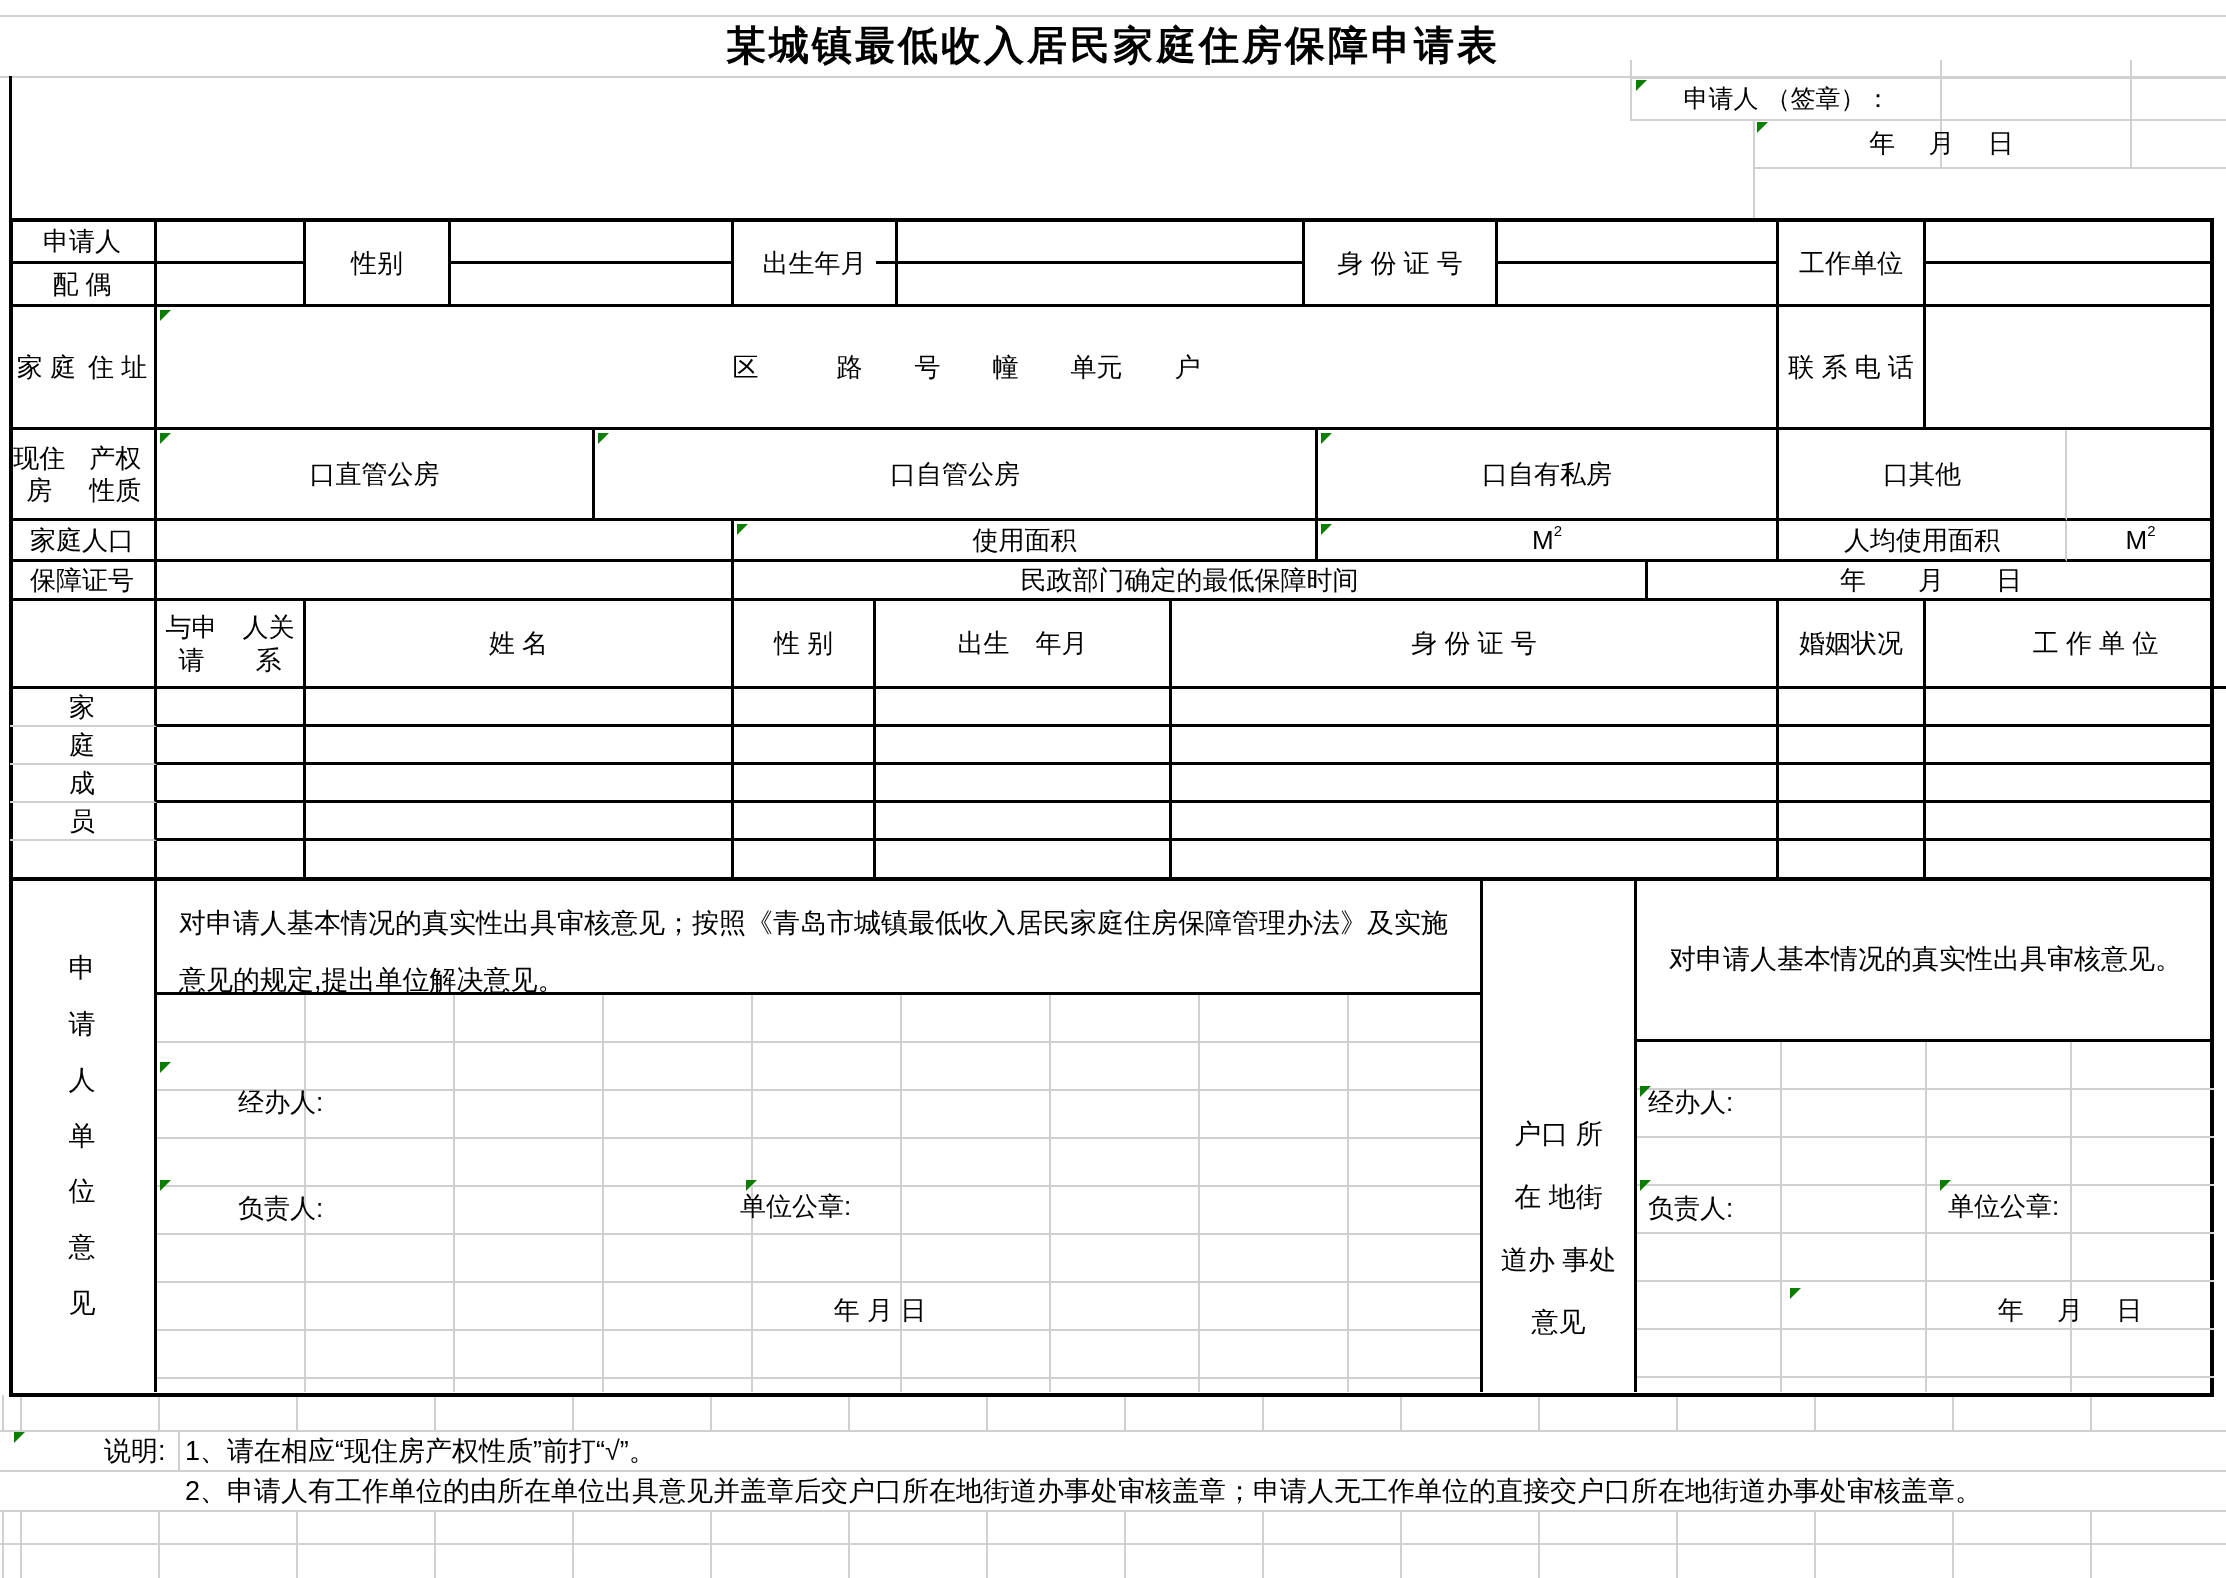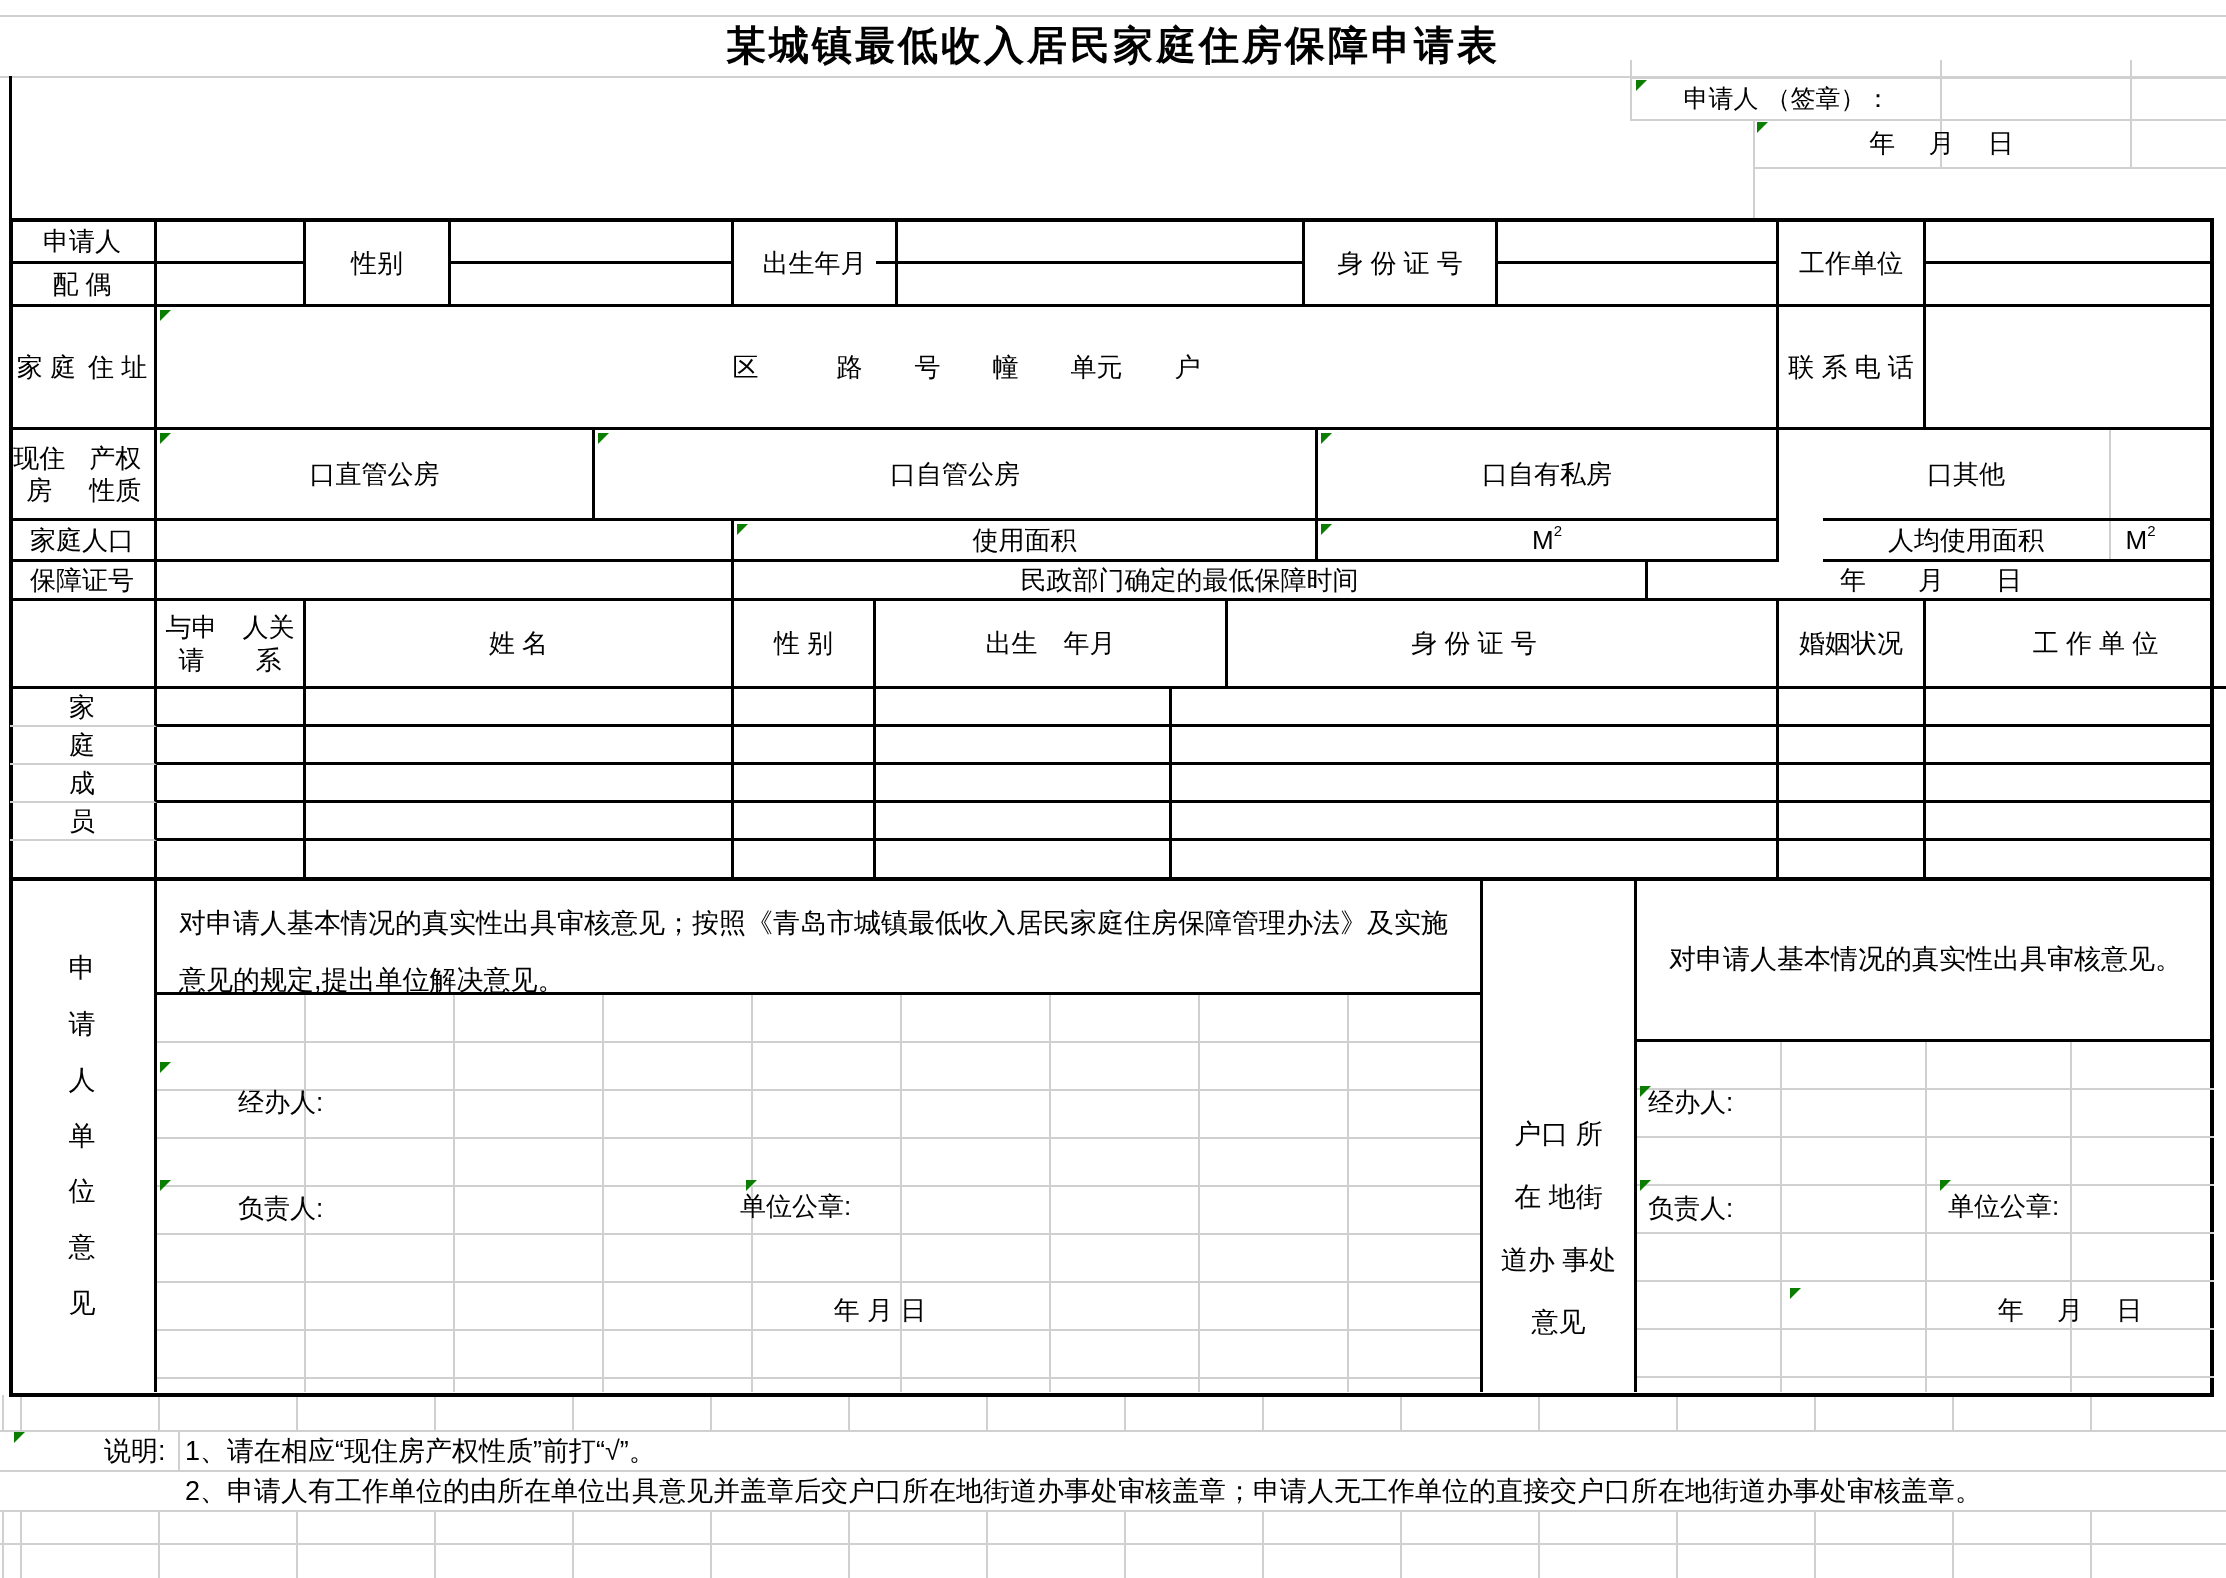--- a/index.html
+++ b/index.html
@@ -3,21 +3,21 @@
 <meta charset="utf-8">
 <style>
   html,body{margin:0;padding:0;background:#ffffff;}
   .page{position:relative;width:2226px;height:1578px;background:#fff;
         font-family:"Liberation Sans","DejaVu Sans",sans-serif;color:#000;overflow:hidden;}
   
   .c{position:absolute;box-sizing:border-box;display:flex;align-items:center;justify-content:center;
      text-align:center;border-right:3px solid #000;border-bottom:3px solid #000;font-size:26px;line-height:1.25;}
   .nr{border-right:none;}
   .nb{border-bottom:none;}
-  .gr{border-right:2px solid #d0d0d0;margin-left:44px;}
+  .gr{border-right:2px solid #d0d0d0;}
   .gb{border-bottom:2px solid #d0d0d0;}
   .cmt{justify-content:flex-start;align-items:flex-start;text-align:left;padding:14px 22px 0 22px;line-height:57px;font-size:27px;}
   .two{flex-direction:row;gap:12px;}
   .vlab{flex-direction:column;gap:22px;font-size:27px;}
   
   .gl{position:absolute;background:#d0d0d0;}
   
   .blk{position:absolute;background:#000;}
   
   .tri{position:absolute;width:0;height:0;border-top:11px solid #0b7d00;border-right:11px solid transparent;}
@@ -124,21 +124,21 @@
   <div class="c" style="left:734px;top:562px;width:914px;height:39px">民政部门确定的最低保障时间</div>
   <div class="c nr" style="left:1648px;top:562px;width:566px;height:39px">年　　月　　日</div>
 
   <div class="c" style="left:10px;top:601px;width:147px;height:88px"></div>
   <div class="c two" style="left:157px;top:601px;width:149px;height:88px;gap:8px">
     <div>与申请</div>
     <div>人关系</div>
   </div>
   <div class="c" style="left:306px;top:601px;width:428px;height:88px">姓  名</div>
   <div class="c" style="left:734px;top:601px;width:142px;height:88px">性 别</div>
-  <div class="c" style="left:876px;top:601px;width:352px;height:88px">出生　年月</div>
+  <div class="c" style="left:876px;top:601px;width:296px;height:88px">出生　年月</div>
   <div class="c" style="left:1172px;top:601px;width:607px;height:88px">身 份 证 号</div>
   <div class="c" style="left:1779px;top:601px;width:147px;height:88px">婚姻状况</div>
   <div class="c nr" style="left:1926px;top:601px;width:339px;height:88px">工 作 单 位</div>
 
   <div class="c gb" style="left:10px;top:689px;width:147px;height:38px">家</div>
   <div class="c" style="left:157px;top:689px;width:149px;height:38px"></div>
   <div class="c" style="left:306px;top:689px;width:428px;height:38px"></div>
   <div class="c" style="left:734px;top:689px;width:142px;height:38px"></div>
   <div class="c" style="left:876px;top:689px;width:296px;height:38px"></div>
   <div class="c" style="left:1172px;top:689px;width:607px;height:38px"></div>

